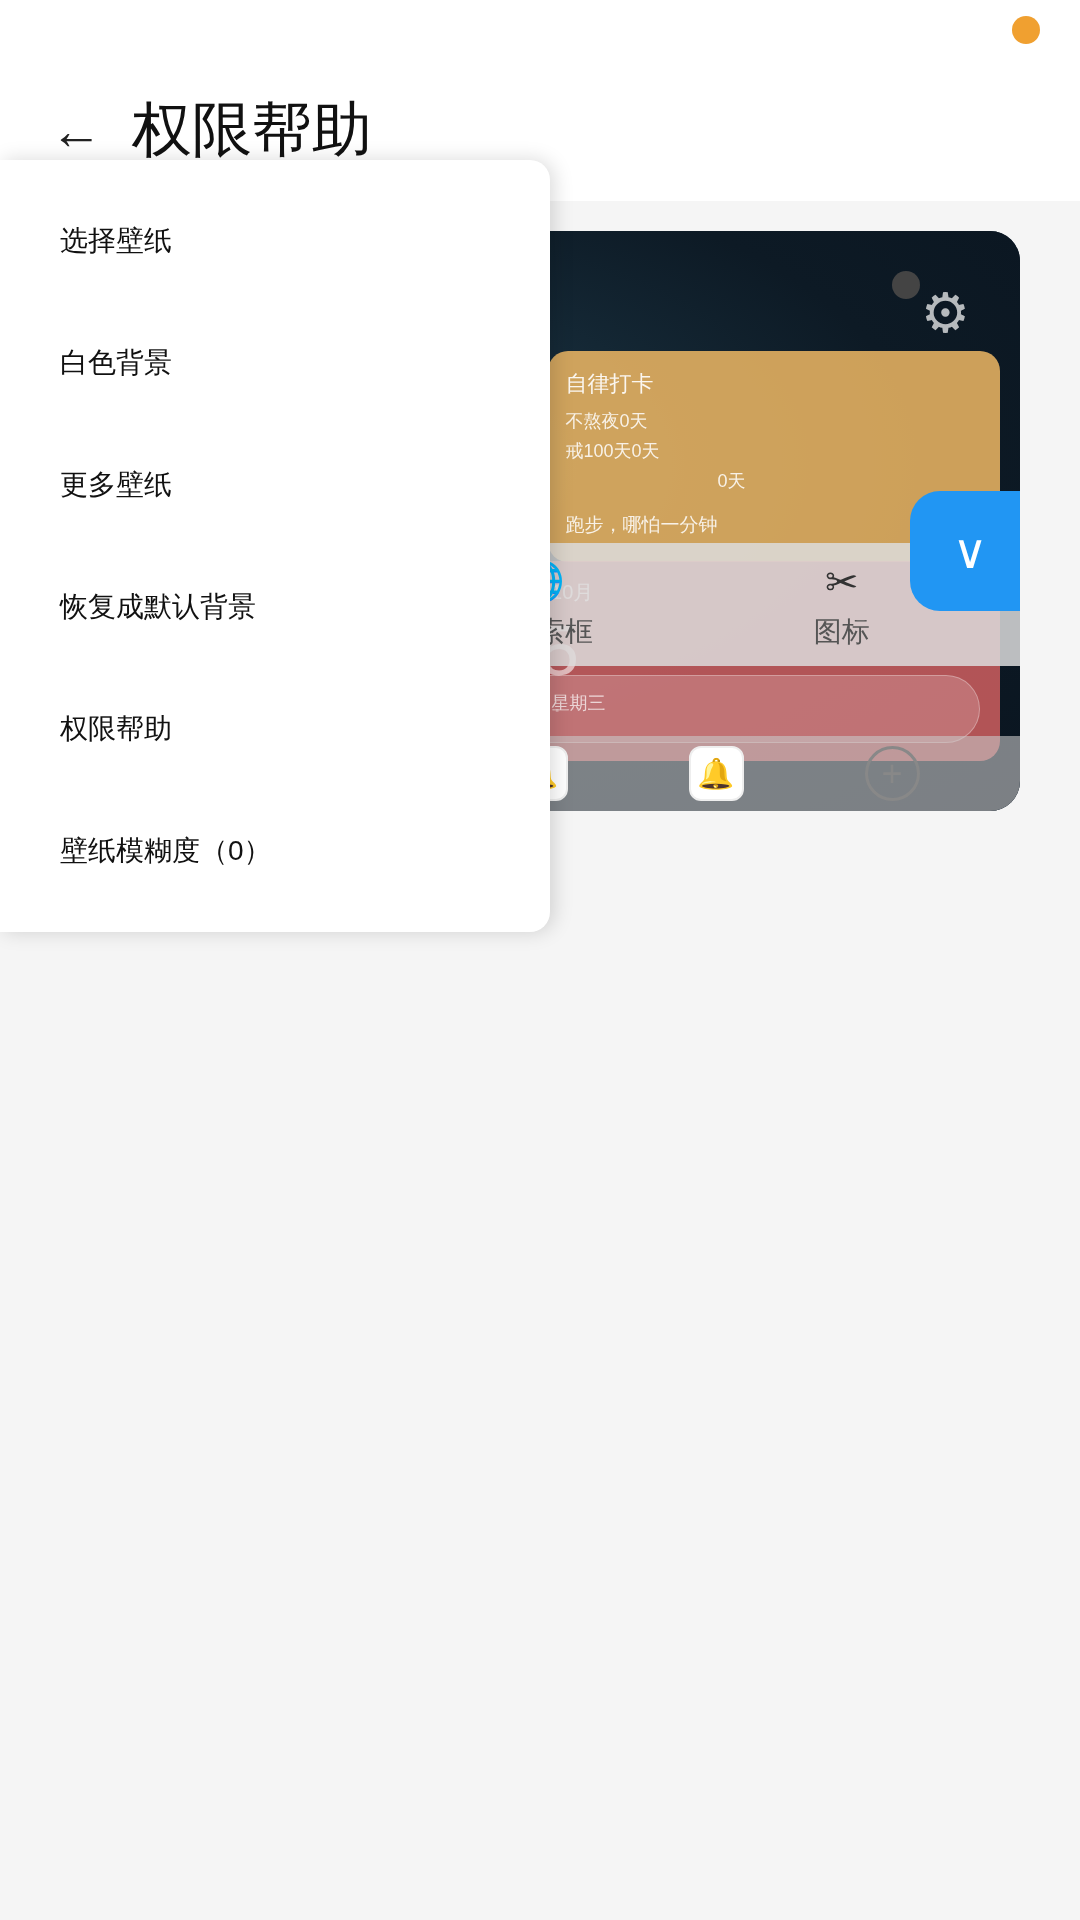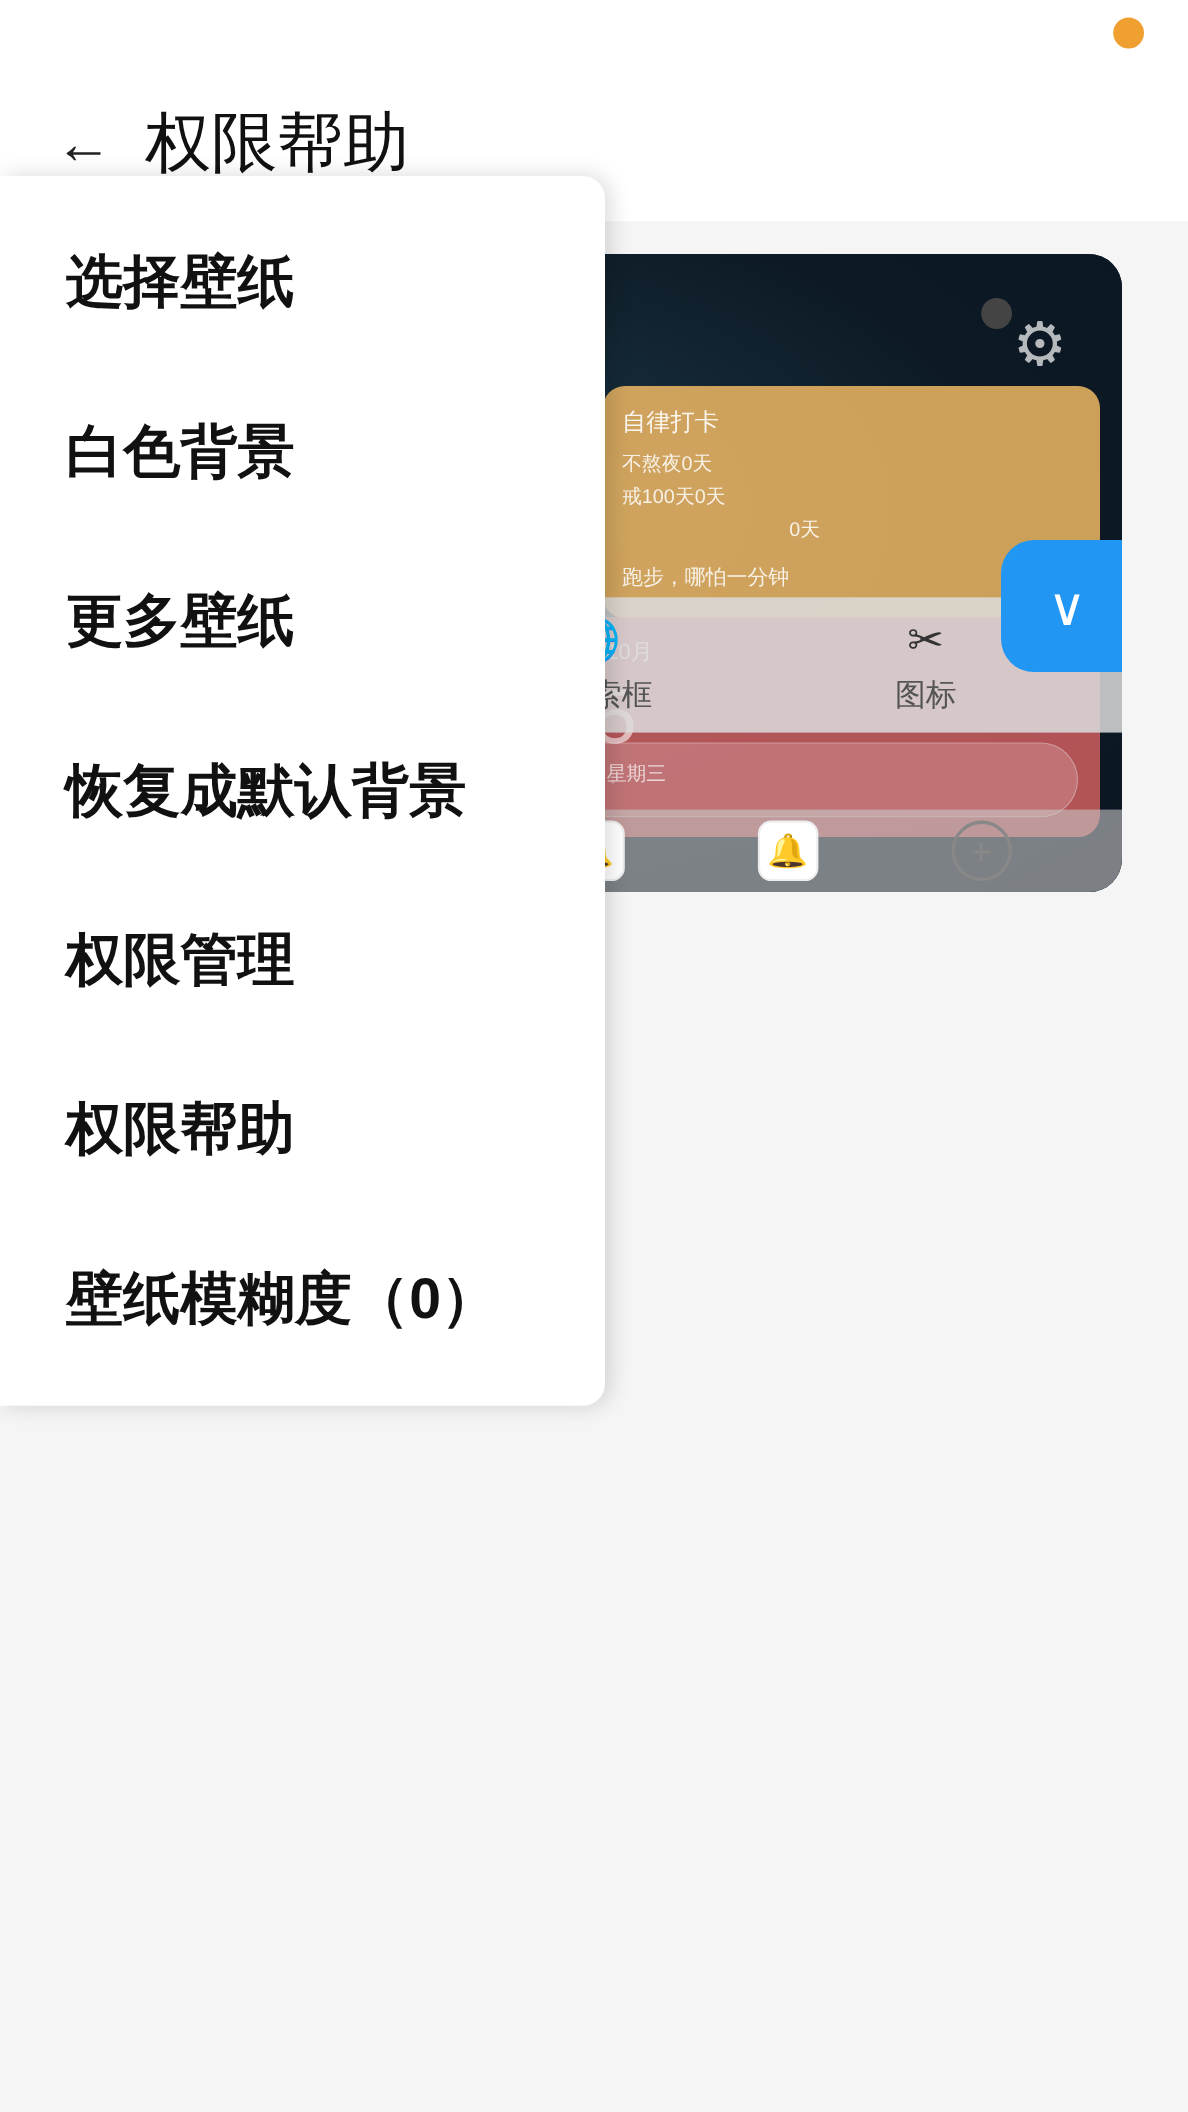--- a/index.html
+++ b/index.html
@@ -265,25 +265,24 @@
       left: 0;
       width: 550px;
       background: white;
       border-radius: 0 20px 20px 0;
       z-index: 100;
       padding: 20px 0;
       box-shadow: 4px 0 20px rgba(0,0,0,0.15);
     }
     .dropdown-item {
       padding: 42px 60px;
-      font-size: 52px;
+      font-size: 28px;
       color: #111;
       cursor: pointer;
       white-space: nowrap;
-      font-weight: bold;
     }
   </style>
 </head>
 <body>
 
 <div class="status-bar">
   <div class="status-dot"></div>
 </div>
 
 <div class="header">
@@ -376,16 +375,15 @@
   <div class="expand-btn">
     <span class="expand-btn-chevron">∨</span>
   </div>
 </div>
 
 <div class="dropdown-overlay">
   <div class="dropdown-item">选择壁纸</div>
   <div class="dropdown-item">白色背景</div>
   <div class="dropdown-item">更多壁纸</div>
   <div class="dropdown-item">恢复成默认背景</div>
-  <div class="dropdown-item">权限管理</div>
   <div class="dropdown-item">权限帮助</div>
   <div class="dropdown-item">壁纸模糊度（0）</div>
 </div>
 
 </body></html>

